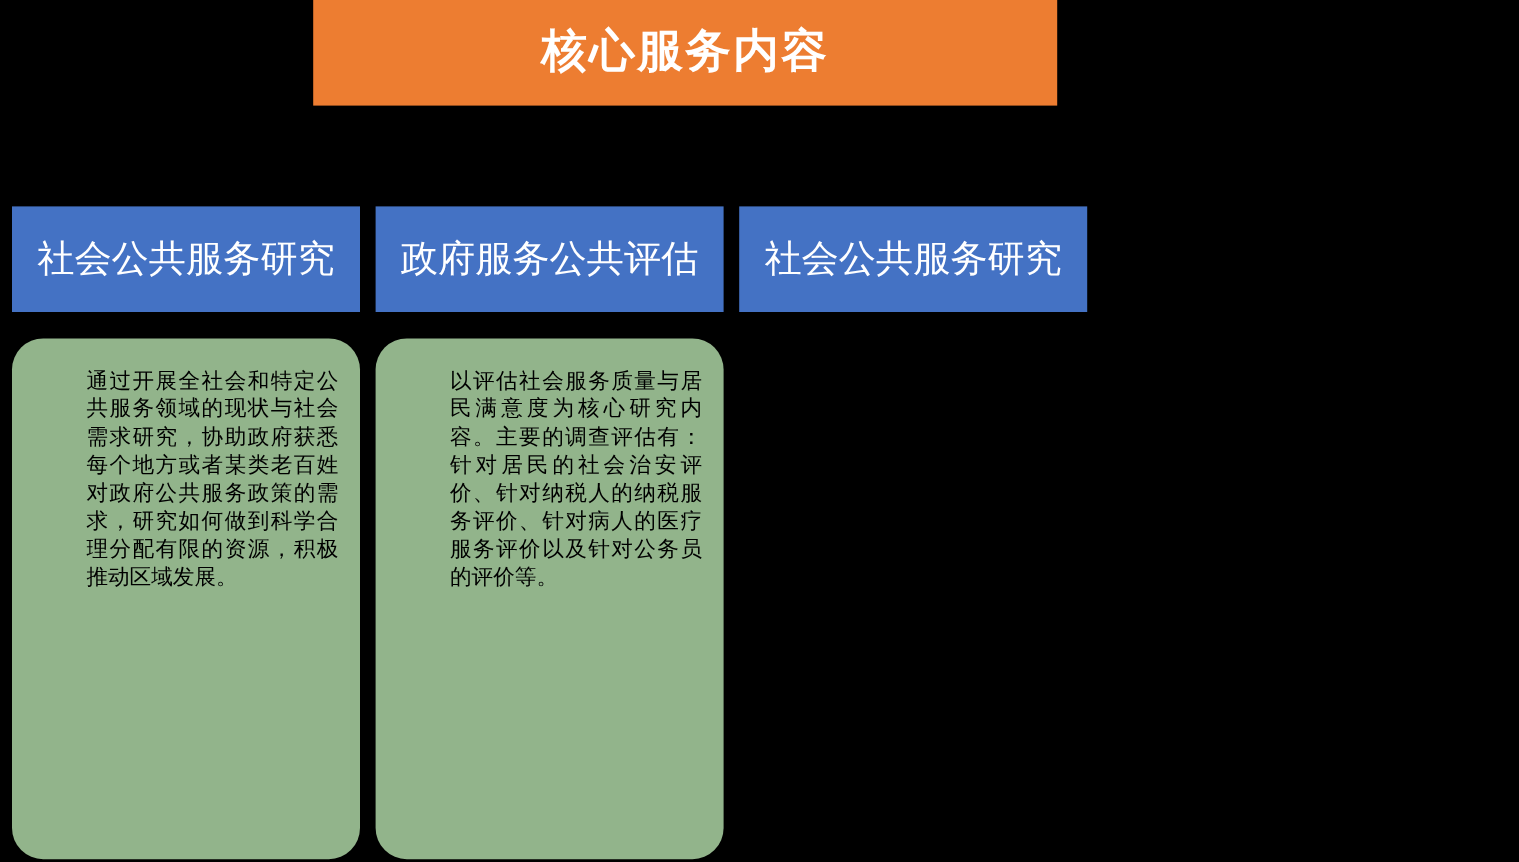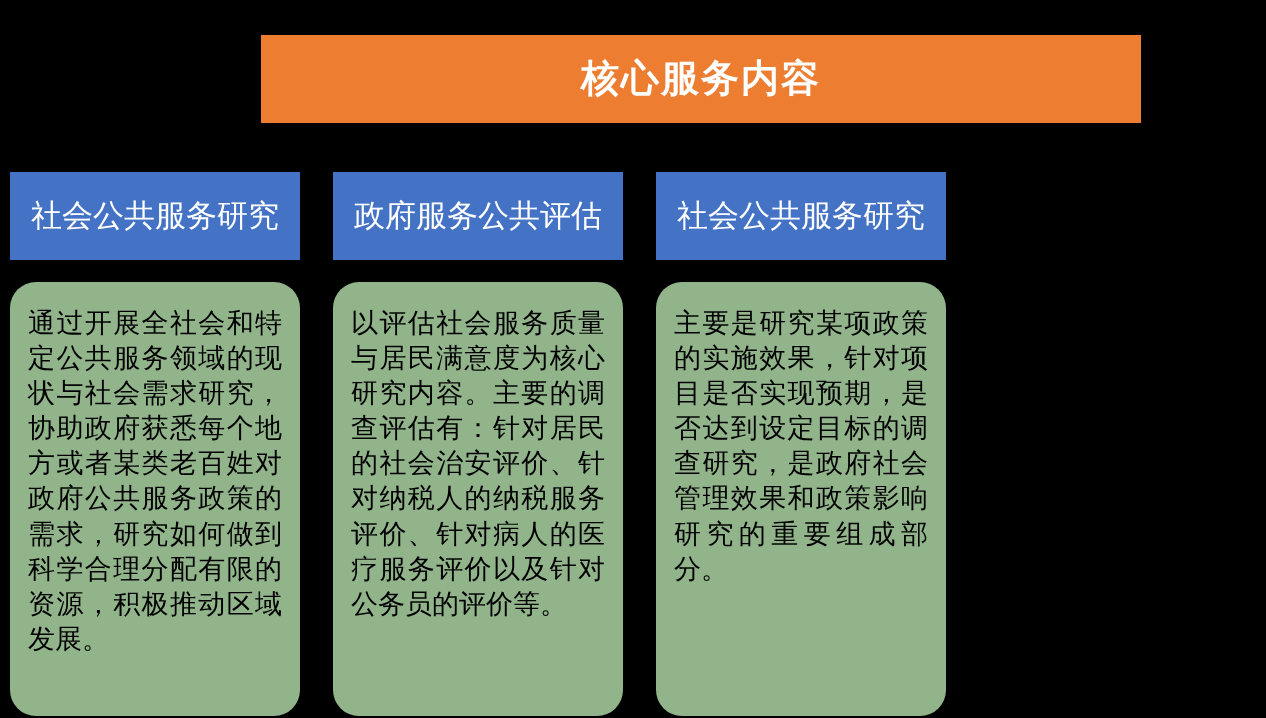--- a/index.html
+++ b/index.html
@@ -12,43 +12,42 @@
     height: 718px;
     position: relative;
     font-family: "Liberation Sans", sans-serif;
     overflow: hidden;
   }
 
   #title-banner {
     position: absolute;
     left: 261px;
     top: 0px;
-    width: 880px;
+    width: 620px;
     height: 88px;
     background: #ED7D31;
     display: flex;
     align-items: center;
     justify-content: center;
-    margin-top: 35px;
   }
   #title-banner .title-text {
     color: #ffffff;
     font-size: 38px;
     font-weight: bold;
     letter-spacing: 2px;
     line-height: 1.1;
   }
 
   .columns {
     position: absolute;
     left: 10px;
     top: 172px;
     width: 1246px;
     display: flex;
-    gap: 33px;
+    gap: 13px;
   }
   .column {
     width: 290px;
     display: flex;
     flex-direction: column;
   }
 
   .col-header {
     height: 88px;
     background: #4472C4;
@@ -66,26 +65,27 @@
   .col-body {
     margin-top: 22px;
     min-height: 434px;
     background: #92B48B;
     border-radius: 26px;
     padding: 24px 18px 18px 18px;
     box-sizing: border-box;
   }
   .col-body .body-text {
     color: #000000;
-    font-size: 27px;
+    font-size: 18px;
     line-height: 1.30;
     text-align: justify;
     text-justify: inter-ideograph;
     display: block;
     word-break: break-all;
+    margin-left: 44px;
   }
 </style>
 </head>
 <body>
 
 <div id="title-banner">
   <span class="title-text">核心服务内容</span>
 </div>
 
 <div class="columns">
@@ -105,19 +105,16 @@
     </div>
     <div class="col-body">
       <span class="body-text">以评估社会服务质量与居民满意度为核心研究内容。主要的调查评估有：针对居民的社会治安评价、针对纳税人的纳税服务评价、针对病人的医疗服务评价以及针对公务员的评价等。</span>
     </div>
   </div>
 
   <div class="column">
     <div class="col-header">
       <span class="header-text">社会公共服务研究</span>
     </div>
-    <div class="col-body">
-      <span class="body-text">主要是研究某项政策的实施效果，针对项目是否实现预期，是否达到设定目标的调查研究，是政府社会管理效果和政策影响研究的重要组成部分。</span>
-    </div>
   </div>
 
 
 </div>
 
 </body></html>

